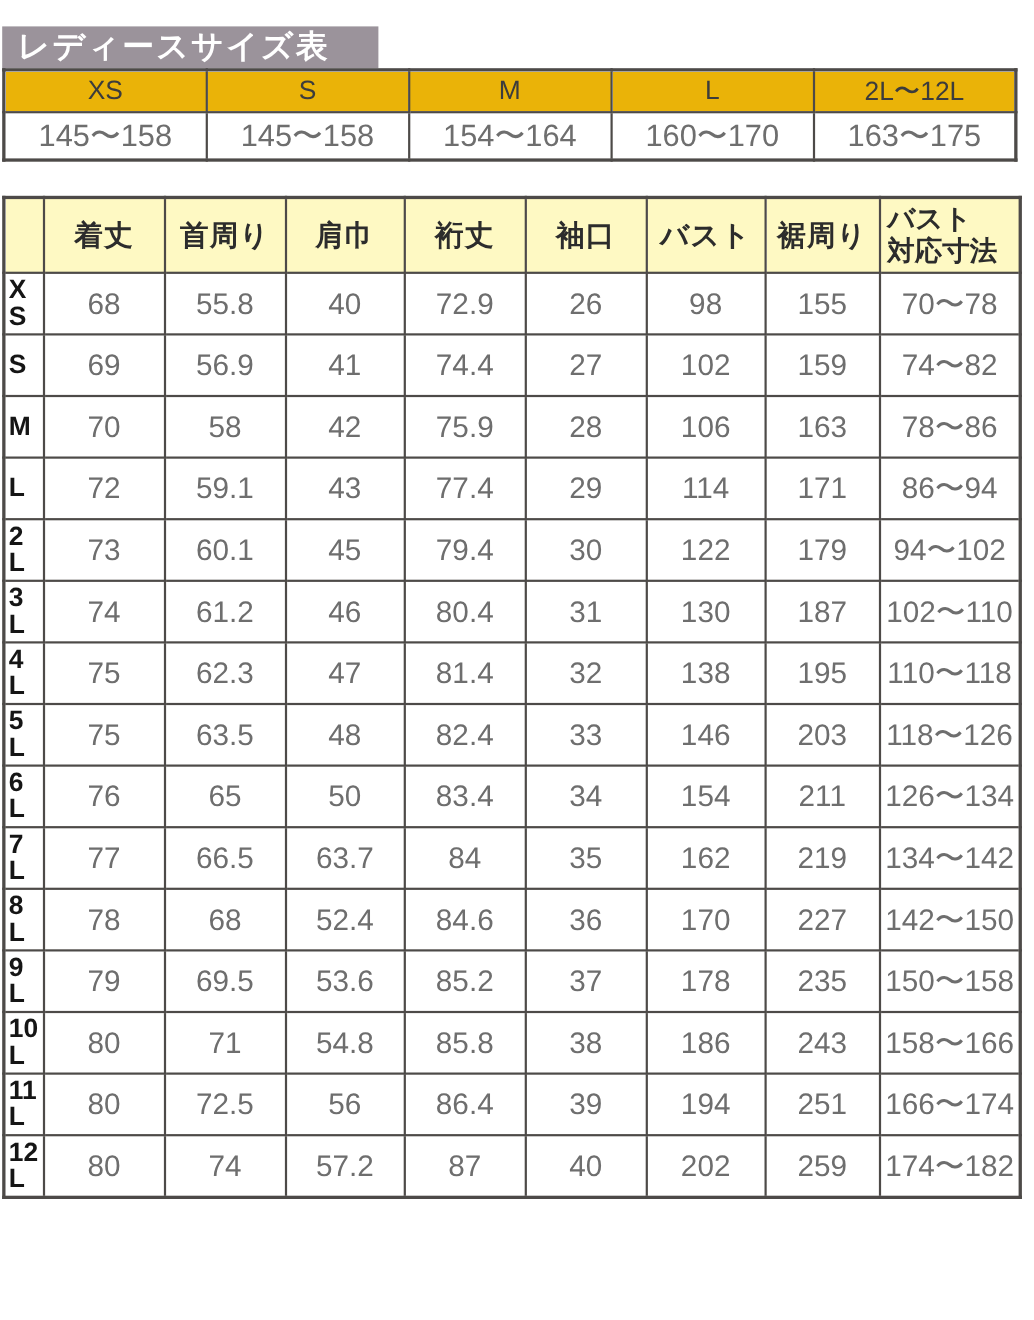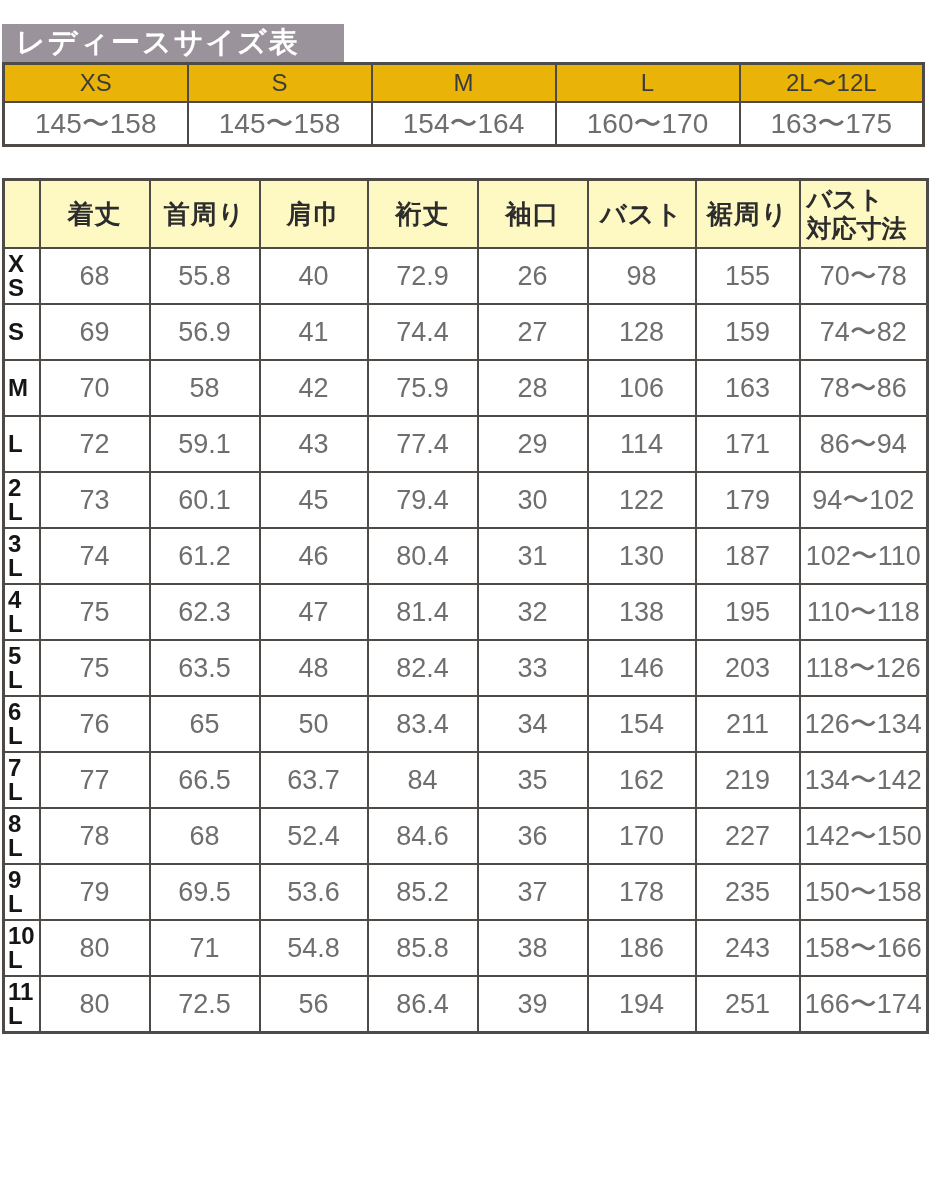--- a/index.html
+++ b/index.html
@@ -182,21 +182,21 @@
           <td>155</td>
           <td>70〜78</td>
         </tr>
         <tr>
           <th class="rowlabel">S</th>
           <td>69</td>
           <td>56.9</td>
           <td>41</td>
           <td>74.4</td>
           <td>27</td>
-          <td>128</td>
+          <td>102</td>
           <td>159</td>
           <td>74〜82</td>
         </tr>
         <tr>
           <th class="rowlabel">M</th>
           <td>70</td>
           <td>58</td>
           <td>42</td>
           <td>75.9</td>
           <td>28</td>
@@ -328,16 +328,28 @@
 L</th>
           <td>80</td>
           <td>72.5</td>
           <td>56</td>
           <td>86.4</td>
           <td>39</td>
           <td>194</td>
           <td>251</td>
           <td>166〜174</td>
         </tr>
+        <tr>
+          <th class="rowlabel">12
+L</th>
+          <td>80</td>
+          <td>74</td>
+          <td>57.2</td>
+          <td>87</td>
+          <td>40</td>
+          <td>202</td>
+          <td>259</td>
+          <td>174〜182</td>
+        </tr>
       </tbody>
   </table>
 
 </div>
 
 </body></html>

